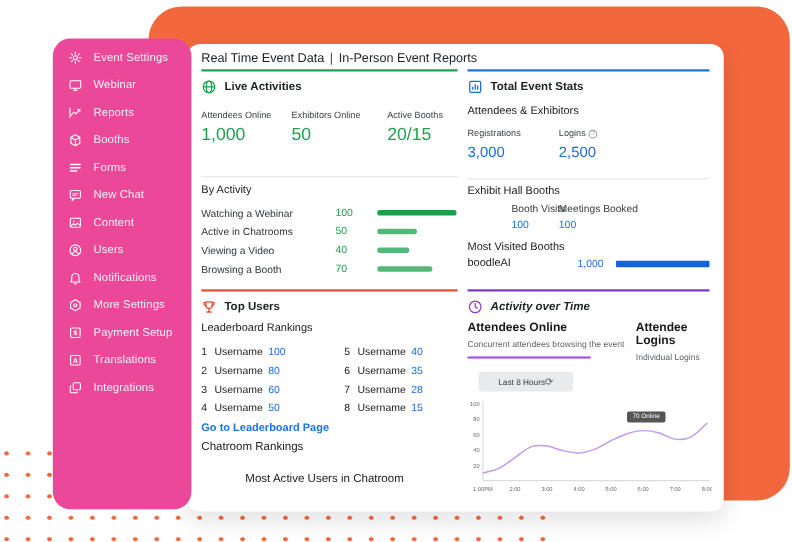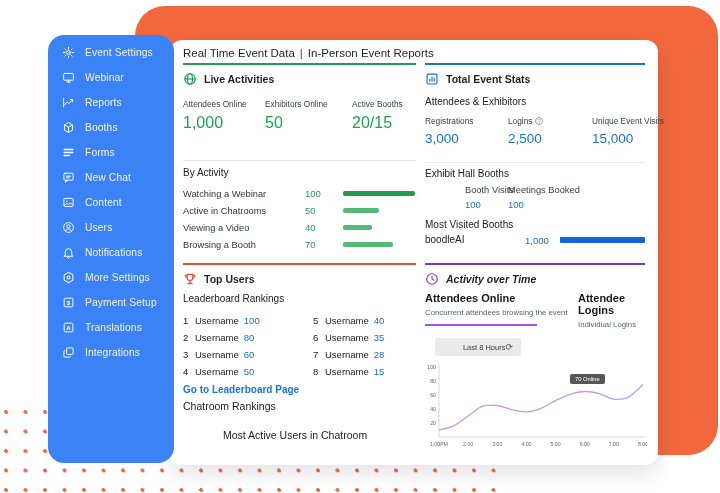--- a/index.html
+++ b/index.html
@@ -10,21 +10,21 @@
   .dots { position:absolute; left:2px; top:406px; width:508px; height:87px; z-index:0;
     background-image: radial-gradient(circle 2px at 4px 6px, #f2683c 98%, transparent 100%);
     background-size:19.5px 19.5px; }
 
   
   .orange-bg { position:absolute; left:135px; top:6px; width:583px; height:449px;
     background:#f2683c; border-radius:30px; z-index:1; }
 
   
   .sidebar { position:absolute; left:48px; top:35px; width:126px; height:428px;
-    background:#3b82f6; border-radius:16px; z-index:4; padding-top:5px; }
+    background:#ec4899; border-radius:16px; z-index:4; padding-top:5px; }
   .side-item { display:flex; align-items:center; height:25px; padding-left:14px; gap:10px; cursor:pointer; }
   .side-item svg { width:13px; height:13px; flex:0 0 13px; }
   .side-item span.lbl { color:#f0f3f4; font-size:10.3px; letter-spacing:.1px; }
 
   
   .panel { position:absolute; left:170px; top:40px; width:488px; height:425px; background:#fff;
     border-radius:12px; z-index:2; box-shadow:0 8px 22px rgba(15,20,30,.12); }
 
   .hdr { position:absolute; left:13px; top:7px; font-size:11.5px; font-weight:500; color:#1d2126; }
   .hdr .sep { margin:0 5px; color:#444; }
@@ -70,21 +70,21 @@
   .booth-row .bv { position:absolute; left:100px; top:1px; font-size:9.5px; color:#1a6ee0; }
   .booth-row .bt { position:absolute; left:135px; top:3px; width:85px; height:6px; }
   .booth-row .bt i { display:block; height:6px; border-radius:1px; }
 
   .tab { position:absolute; cursor:pointer; }
   .tab .tl { font-size:11px; font-weight:600; color:#17191c; }
   .tab .ts { margin-top:4px; font-size:7.8px; color:#5f6368; }
   .tab-underline { position:absolute; left:255px; top:284px; width:112px; height:2px; background:#a452e8; }
 
   .pill { position:absolute; left:265px; top:298px; width:86px; height:18px; background:#e9eaeb;
-    border-radius:3px; display:flex; align-items:center; justify-content:flex-end;
+    border-radius:3px; display:flex; align-items:center; justify-content:center;
     padding:0 8px; font-size:7.5px; color:#3a3a3a; cursor:pointer; }
   .pill .clk { font-size:9px; color:#555; }
 
   .chart { position:absolute; left:255px; top:322px; width:222px; height:96px; }
   .chart svg { width:222px; height:96px; display:block; }
   .tooltip { position:absolute; left:145px; top:12px; background:#555; color:#fff; font-size:5.8px;
     padding:2px 5px; border-radius:2px; white-space:nowrap; }
 
   .help { display:inline-flex; width:8px; height:8px; border:1px solid #9aa0a6; border-radius:50%;
     color:#9aa0a6; font-size:6px; align-items:center; justify-content:center; margin-left:3px;
@@ -263,24 +263,20 @@
       <span>Total Event Stats</span>
     </div>
     <div class="subhead" style="left:255px; top:56px;">Attendees &amp; Exhibitors</div>
     <div class="stat" style="left:255px; top:76px;">
       <div class="sl">Registrations</div>
       <div class="sv b">3,000</div>
     </div>
     <div class="stat" style="left:338px; top:76px;">
       <div class="sl"><span>Logins</span><span class="help">?</span></div>
       <div class="sv b">2,500</div>
-    </div>
-    <div class="stat" style="left:422px; top:76px;">
-      <div class="sl">Unique Event Visits</div>
-      <div class="sv b">15,000</div>
     </div>
     <div class="hr" style="left:255px; top:122px; width:220px;"></div>
     <div class="subhead" style="left:255px; top:128px;">Exhibit Hall Booths</div>
     <div class="stat" style="left:258px; top:145px;margin-left:37px;">
       <div class="sl" style="font-size:9.3px;">Booth Visits</div>
       <div class="sv b" style="font-size:9.5px; margin-top:4px; font-weight:400;">100</div>
     </div>
     <div class="stat" style="left:338px; top:145px;">
       <div class="sl" style="font-size:9.3px;">Meetings Booked</div>
       <div class="sv b" style="font-size:9.5px; margin-top:4px; font-weight:400;">100</div>

